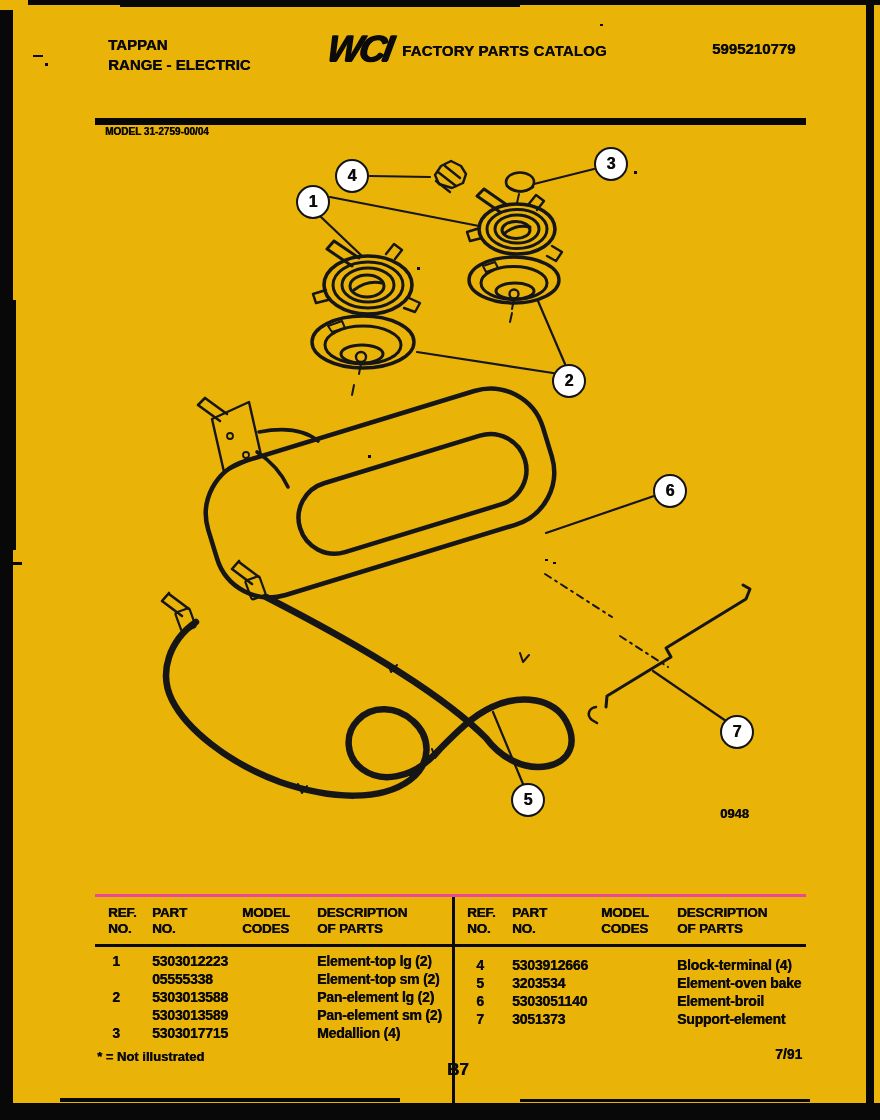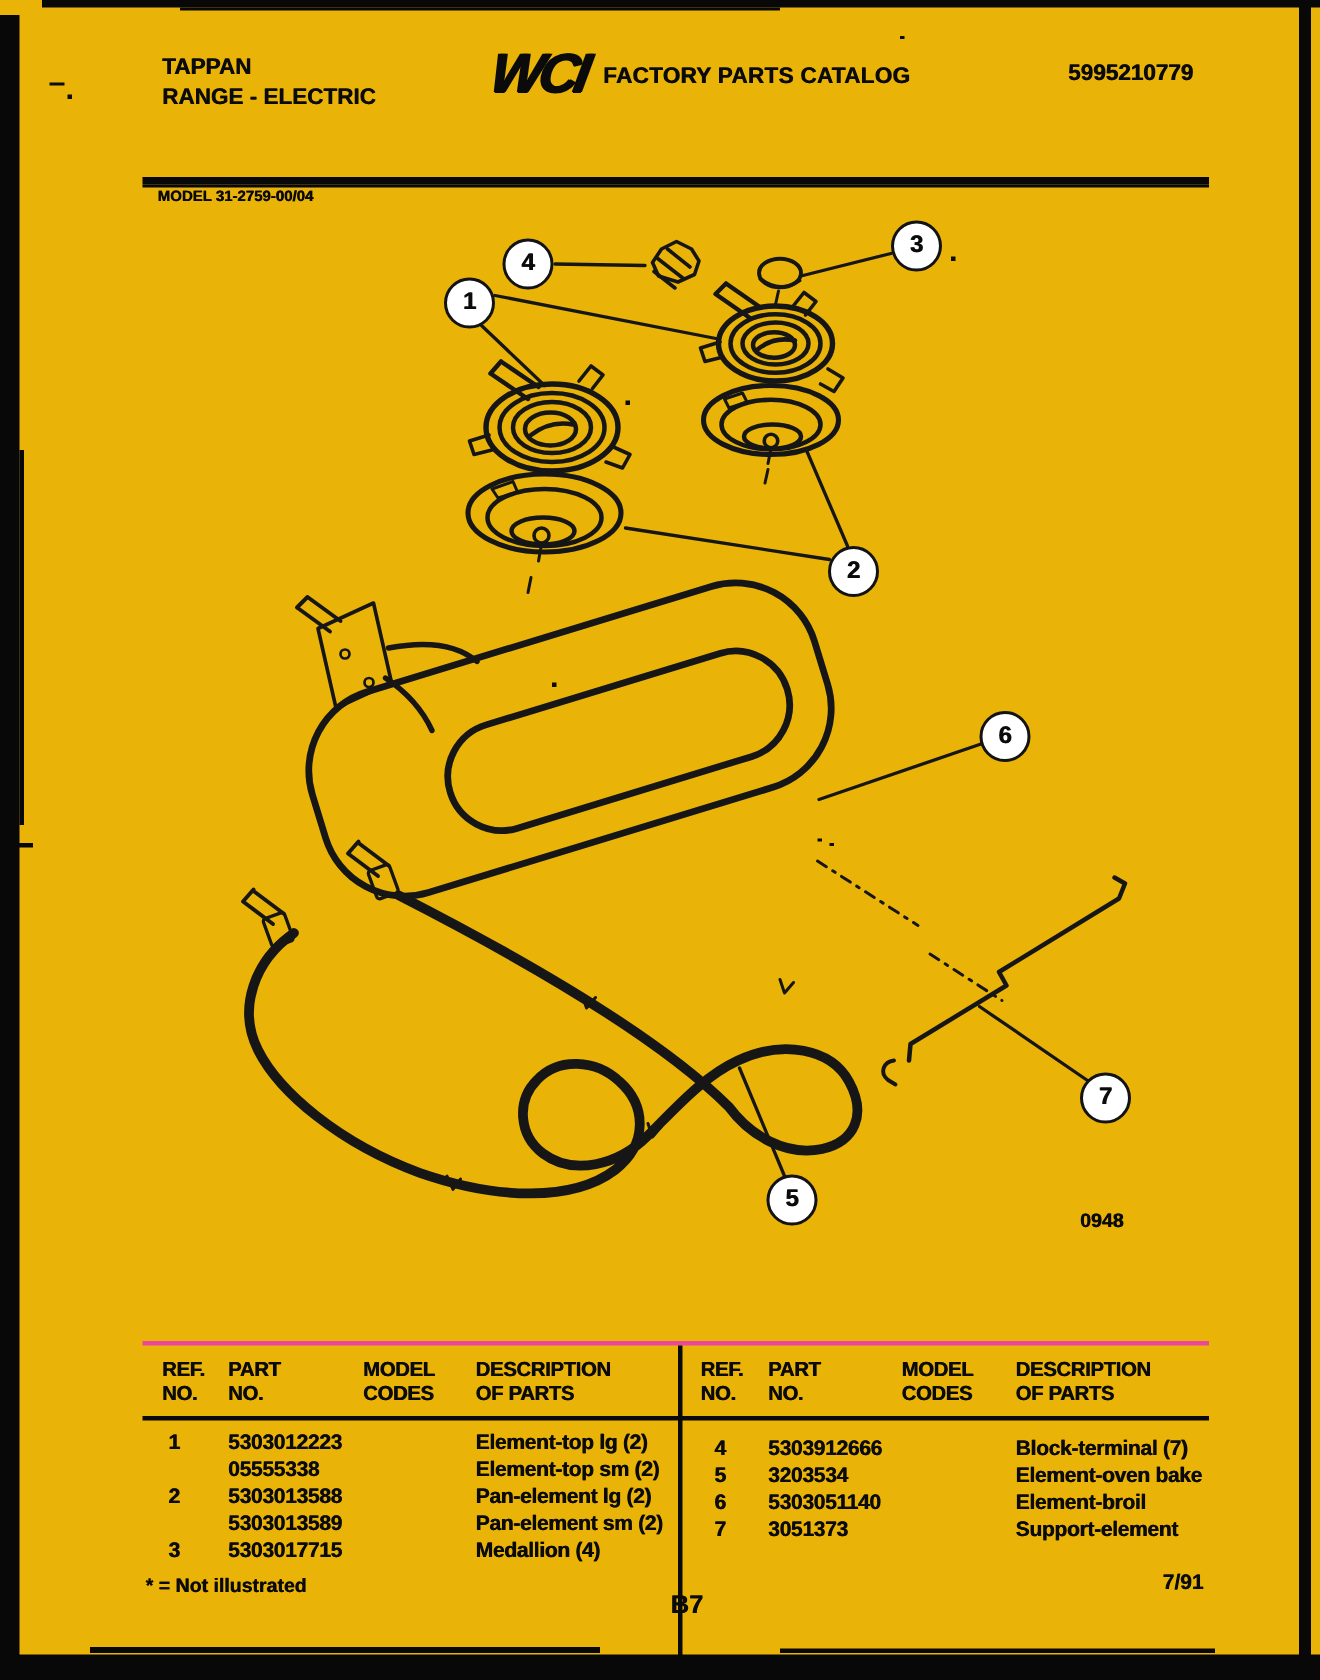--- a/index.html
+++ b/index.html
@@ -231,21 +231,21 @@
     </div>
     <div>
       <div class="cell refc" style="left:8px;top:128px;">3</div>
       <div class="cell" style="left:57px;top:128px;">5303017715</div>
       <div class="cell" style="left:222px;top:128px;text-align:center;">Medallion (4)</div>
     </div>
 
     <div>
       <div class="cell refc" style="left:372px;top:60px;">4</div>
       <div class="cell" style="left:417px;top:60px;">5303912666</div>
-      <div class="cell" style="left:582px;top:60px;">Block-terminal (7)</div>
+      <div class="cell" style="left:582px;top:60px;">Block-terminal (4)</div>
     </div>
     <div>
       <div class="cell refc" style="left:372px;top:78px;">5</div>
       <div class="cell" style="left:417px;top:78px;">3203534</div>
       <div class="cell" style="left:582px;top:78px;">Element-oven bake</div>
     </div>
     <div>
       <div class="cell refc" style="left:372px;top:96px;">6</div>
       <div class="cell" style="left:417px;top:96px;">5303051140</div>
       <div class="cell" style="left:582px;top:96px;">Element-broil</div>

